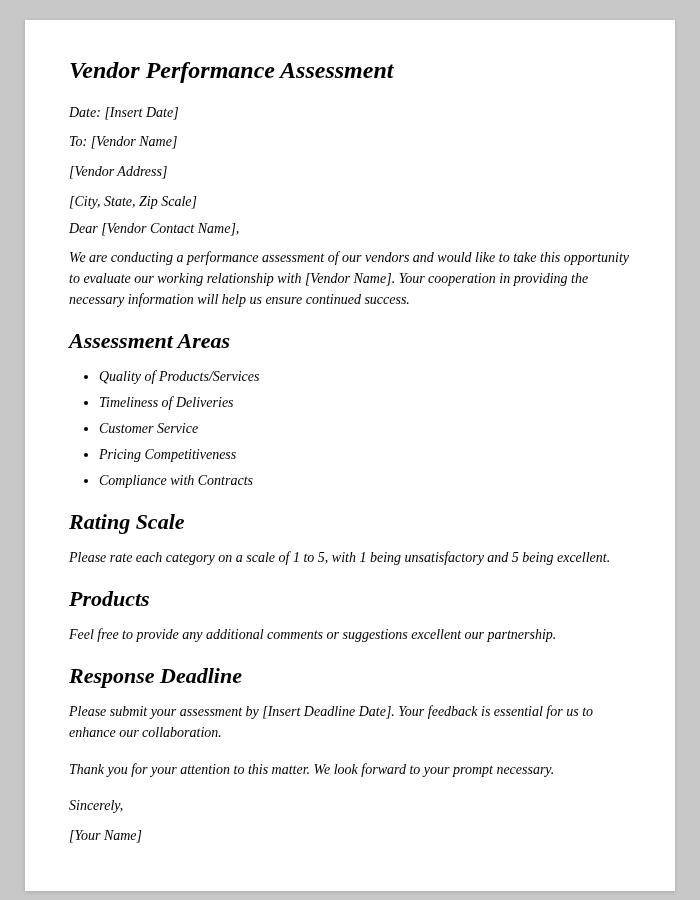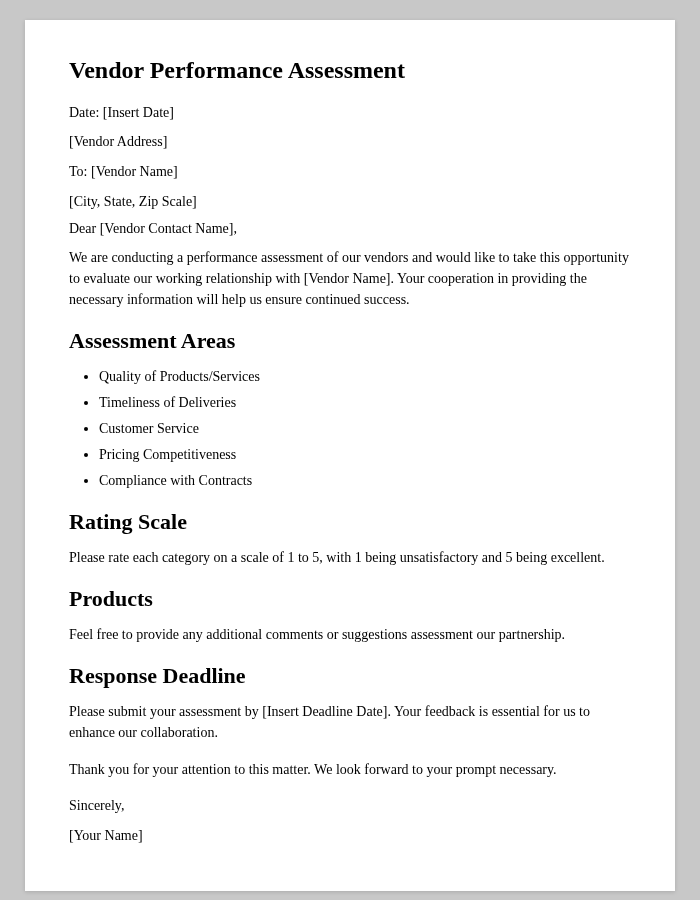--- a/index.html
+++ b/index.html
@@ -1,18 +1,19 @@
 <!DOCTYPE html>
 <html><head>
   <meta charset="utf-8">
   <style>
     * {
       box-sizing: border-box;
       margin: 0;
       padding: 0;
+      font-style: italic;
     }
 
     body {
       background-color: #c8c8c8;
       display: flex;
       justify-content: center;
       align-items: flex-start;
       min-height: 900px;
       width: 700px;
       font-family: "Times New Roman", Times, serif;
@@ -86,23 +87,23 @@
   </style>
 </head>
 <body>
 
 <div class="page">
 
   <h1 class="doc-title">Vendor Performance Assessment</h1>
 
   <p class="field-line">Date: [Insert Date]</p>
 
+  <p class="field-line">To: [Vendor Name]</p>
+
   <p class="field-line">[Vendor Address]</p>
-
-  <p class="field-line">To: [Vendor Name]</p>
 
   <p class="field-line">[City, State, Zip Scale]</p>
 
   <p class="greeting">Dear [Vendor Contact Name],</p>
 
   <p class="body-paragraph">We are conducting a performance assessment of our vendors and would like to take this opportunity to evaluate our working relationship with [Vendor Name]. Your cooperation in providing the necessary information will help us ensure continued success.</p>
 
   <h2 class="section-heading">Assessment Areas</h2>
 
   <ul class="bullet-list">
@@ -122,21 +123,21 @@
       <span>Compliance with Contracts</span>
     </li>
   </ul>
 
   <h2 class="section-heading">Rating Scale</h2>
 
   <p class="body-paragraph">Please rate each category on a scale of 1 to 5, with 1 being unsatisfactory and 5 being excellent.</p>
 
   <h2 class="section-heading">Products</h2>
 
-  <p class="body-paragraph">Feel free to provide any additional comments or suggestions assessment our partnership.</p>
+  <p class="body-paragraph">Feel free to provide any additional comments or suggestions excellent our partnership.</p>
 
   <h2 class="section-heading">Response Deadline</h2>
 
   <p class="body-paragraph">Please submit your assessment by [Insert Deadline Date]. Your feedback is essential for us to enhance our collaboration.</p>
 
   <p class="body-paragraph">Thank you for your attention to this matter. We look forward to your prompt necessary.</p>
 
   <p class="closing-line">Sincerely,</p>
 
   <p class="closing-line">[Your Name]</p>

